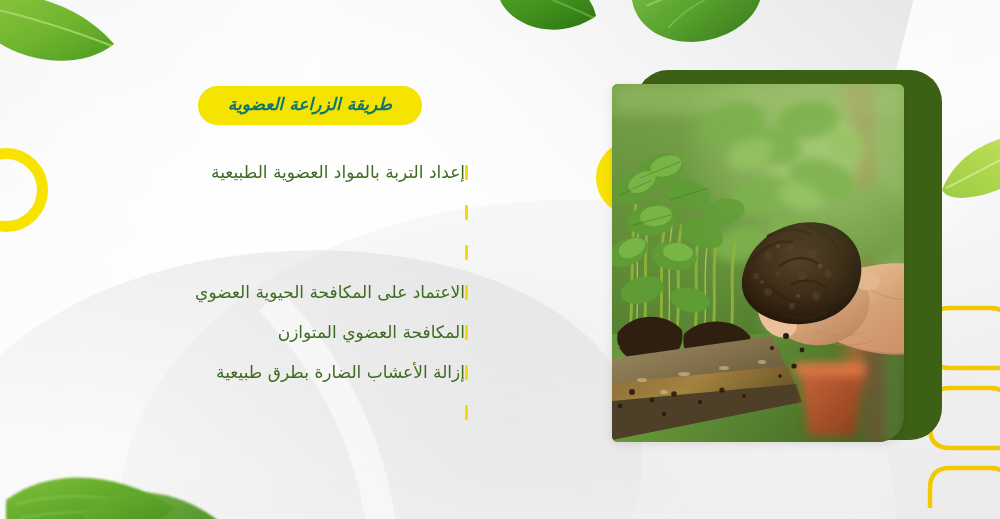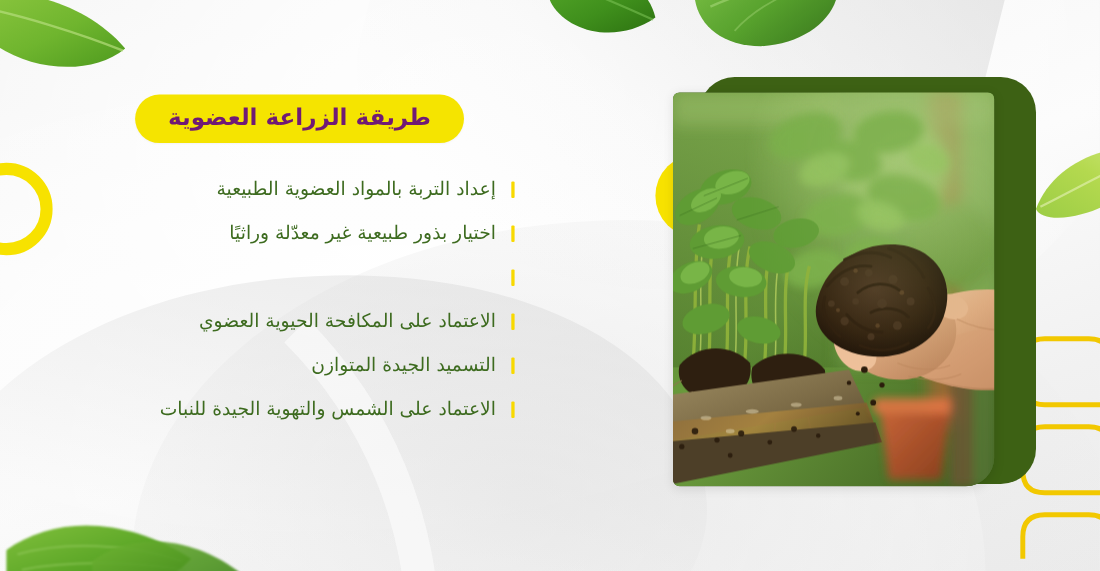--- a/index.html
+++ b/index.html
@@ -103,43 +103,43 @@
   .title-pill {
     position:absolute;
     right:578px; top:86px;
     background:#f5e400;
     border-radius:24px;
     padding:8px 30px 10px;
     box-shadow:0 1px 2px rgba(0,0,0,0.04);
   }
   .title-pill .t {
     font-family:"DejaVu Sans", sans-serif;
-    font-size:21px;
+    font-size:17px;
     font-weight:700;
-    color:#701a75;
+    color:#0f766e;
     line-height:1.25;
     white-space:nowrap;
     letter-spacing:0;
+    font-style:italic;
   }
 
   
   .list {
     position:absolute;
     right:532px;
     top:152px;
     width:420px;
     display:flex;
     flex-direction:column;
   }
   .item {
     display:flex;
     align-items:center;
     justify-content:flex-start;
     height:40px;
-    gap:14px;
   }
   .bullet {
     flex:0 0 auto;
     width:3px; height:15px;
     background:#f8d900;
     border-radius:1px;
   }
   .item-text {
     font-family:"DejaVu Sans", sans-serif;
     font-size:17px;
@@ -292,36 +292,38 @@
     <div class="t">طريقة الزراعة العضوية</div>
   </div>
 
   <div class="list">
     <div class="item">
       <span class="bullet"></span>
       <span class="item-text">إعداد التربة بالمواد العضوية الطبيعية</span>
     </div>
     <div class="item">
       <span class="bullet"></span>
-      <span class="item-text">اختيار بذور طبيعية غير معدّلة وراثيًا</span>
     </div>
     <div class="item">
       <span class="bullet"></span>
     </div>
     <div class="item">
       <span class="bullet"></span>
       <span class="item-text">الاعتماد على المكافحة الحيوية العضوي</span>
     </div>
     <div class="item">
       <span class="bullet"></span>
-      <span class="item-text">التسميد الجيدة المتوازن</span>
-    </div>
-    <div class="item">
-      <span class="bullet"></span>
-      <span class="item-text">الاعتماد على الشمس والتهوية الجيدة للنبات</span>
+      <span class="item-text">المكافحة العضوي المتوازن</span>
+    </div>
+    <div class="item">
+      <span class="bullet"></span>
+      <span class="item-text">إزالة الأعشاب الضارة بطرق طبيعية</span>
+    </div>
+    <div class="item">
+      <span class="bullet"></span>
     </div>
   </div>
 
   <div class="photo-wrap">
     <div class="photo-frame"></div>
     <div class="photo">
       <svg viewBox="0 0 292 358" preserveAspectRatio="xMidYMid slice">
         <defs>
           <linearGradient id="bgG" x1="0" y1="0" x2="1" y2="1">
             <stop offset="0%" stop-color="#4f7c2a"></stop>

